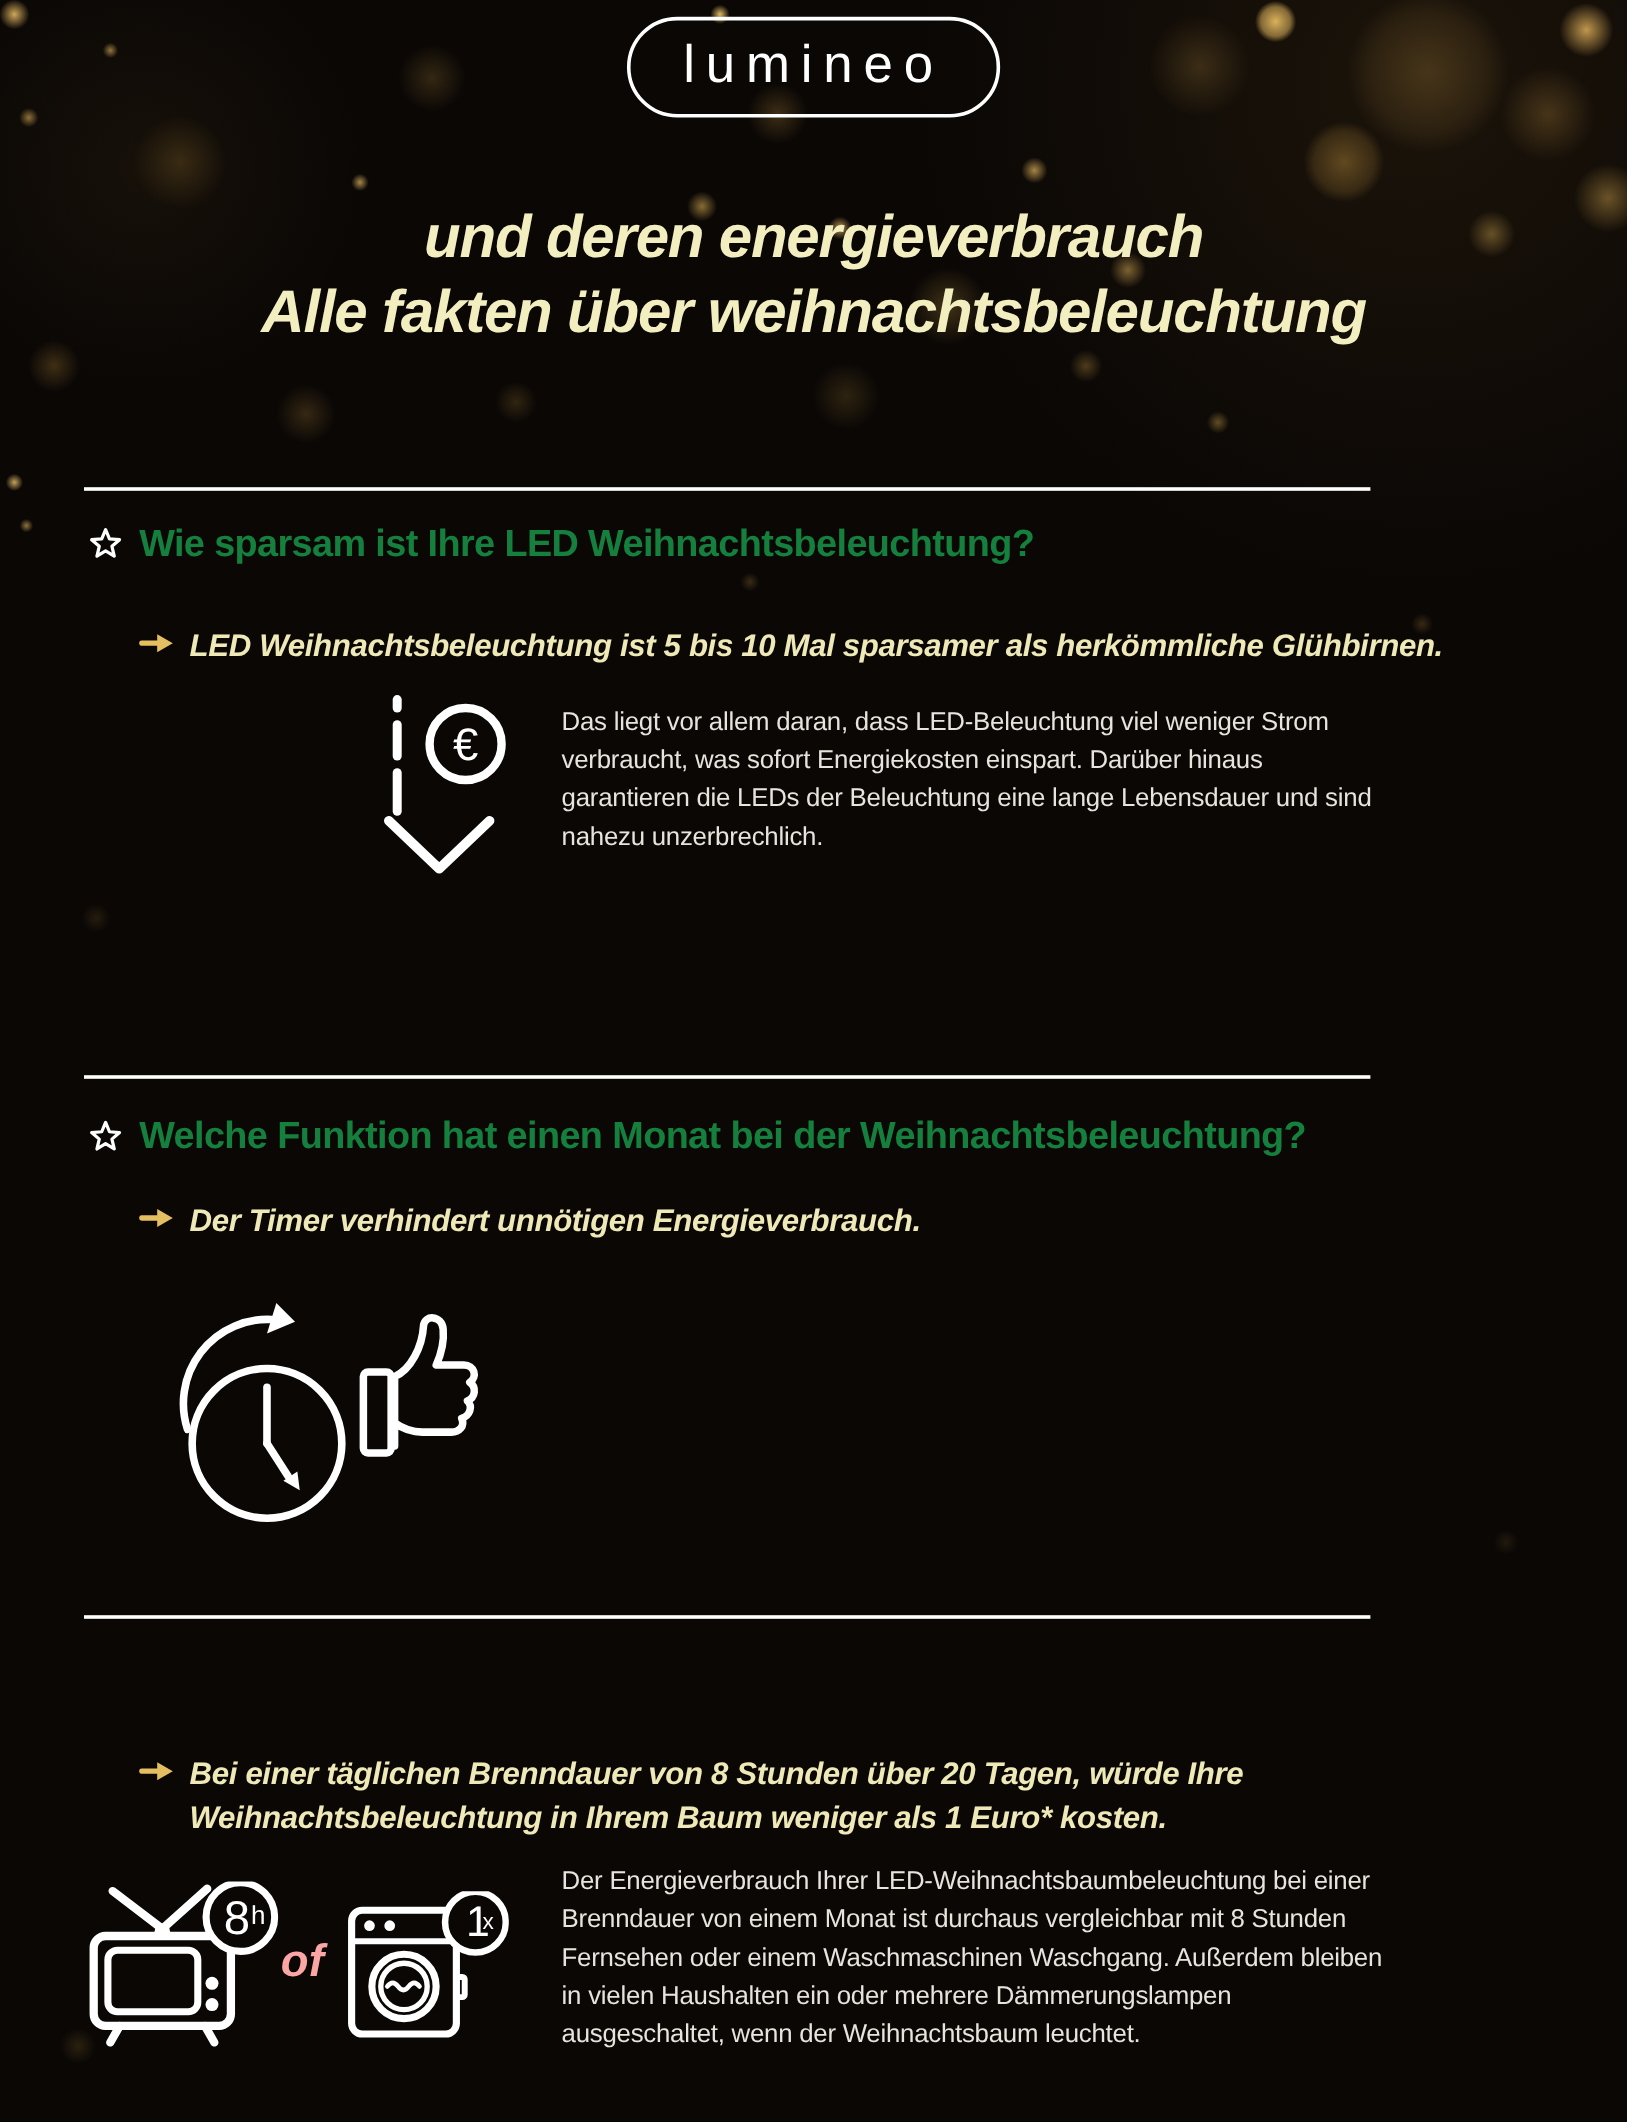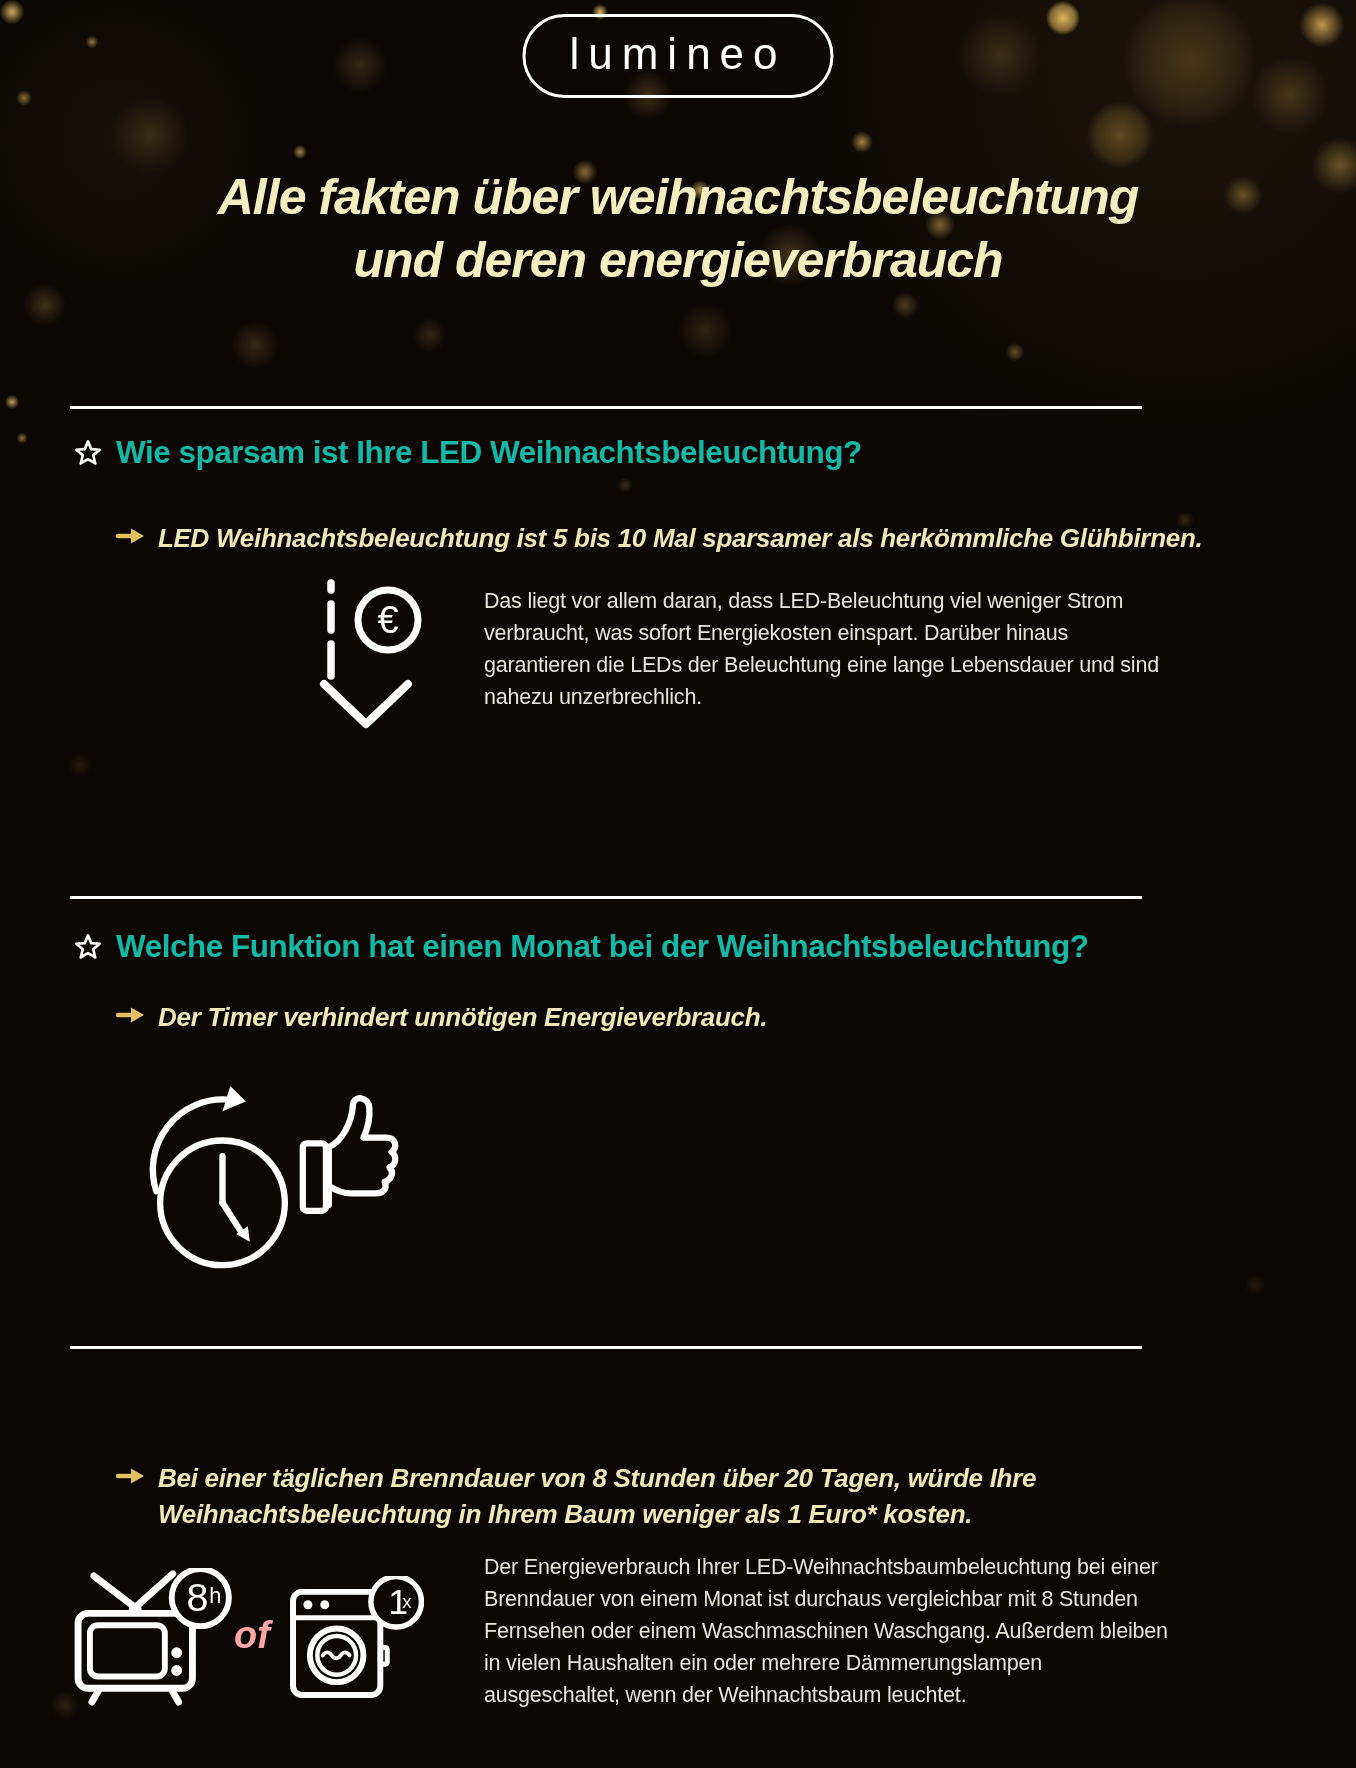--- a/index.html
+++ b/index.html
@@ -55,33 +55,33 @@
   }
   .title{
     position:absolute;top:166px;left:0;width:100%;text-align:center;
     font-size:50px;line-height:1.25;font-weight:bold;font-style:italic;
     color:#f2eec0;letter-spacing:-1px;margin:0;
   }
   .divider{position:absolute;left:70px;width:1072px;height:3px;background:#fff;}
   .d1{top:406px}.d2{top:896px}.d3{top:1346px}
   .sec-head{position:absolute;left:74px;display:flex;align-items:center;gap:14px;}
   .sh1{top:434px}.sh2{top:928px}.sh3{top:1380px}
-  .sec-head h2{margin:0;font-size:31.5px;font-weight:bold;letter-spacing:-0.5px;color:#14b8a6;}
+  .sec-head h2{margin:0;font-size:31.5px;font-weight:bold;letter-spacing:-0.5px;color:#15803d;}
   .star{width:28px;height:28px;flex:0 0 auto;}
   .bullet{position:absolute;left:116px;display:flex;align-items:flex-start;gap:12px;margin-top:20px;}
   .b1{top:500px}.b2{top:979px}.b3{top:1440px}
   .bullet .arrow{width:30px;height:20px;margin-top:6px;flex:0 0 auto;}
   .bullet span{
     font-size:26px;font-style:italic;font-weight:bold;letter-spacing:-0.3px;
     color:#efe9b8;line-height:36px;
   }
   .b3 span{max-width:930px;display:inline-block;}
   .para{
     position:absolute;left:468px;width:694px;
-    font-size:21.5px;line-height:32px;color:#e7e4dc;letter-spacing:-0.2px;margin-left:16px;
+    font-size:21.5px;line-height:32px;color:#e7e4dc;letter-spacing:-0.2px;
   }
   .p1{top:585px}.p2{top:1083px}.p3{top:1551px}
   .icon{position:absolute;}
   .icon svg{display:block;}
   .euro-pos{left:318px;top:578px;}
   .clock-pos{left:146px;top:1082px;}
   .thumb-pos{left:298px;top:1078px;}
   .tv-pos{left:74px;top:1568px;}
   .wm-pos{left:290px;top:1576px;}
   .of-label{position:absolute;left:234px;top:1614px;font-size:38px;font-weight:bold;color:#fca5a5;font-style:italic;}
@@ -92,22 +92,22 @@
 <body>
 
 <div class="poster">
   <div class="bokeh"></div>
 
   <div class="logo">
     <span>lumineo</span>
   </div>
 
   <h1 class="title">
+    <div>und deren energieverbrauch</div>
     <div>Alle fakten über weihnachtsbeleuchtung</div>
-    <div>und deren energieverbrauch</div>
   </h1>
 
   <div class="divider d1"></div>
   <div class="divider d2"></div>
   <div class="divider d3"></div>
 
   <div class="sec-head sh1">
     <svg class="star" viewBox="0 0 26 26">
       <path class="stroke" stroke-width="2.5" d="M13 2.2 L16 9.4 L23.8 10 L17.9 15.1 L19.7 22.7 L13 18.6 L6.3 22.7 L8.1 15.1 L2.2 10 L10 9.4 Z"></path>
     </svg>

